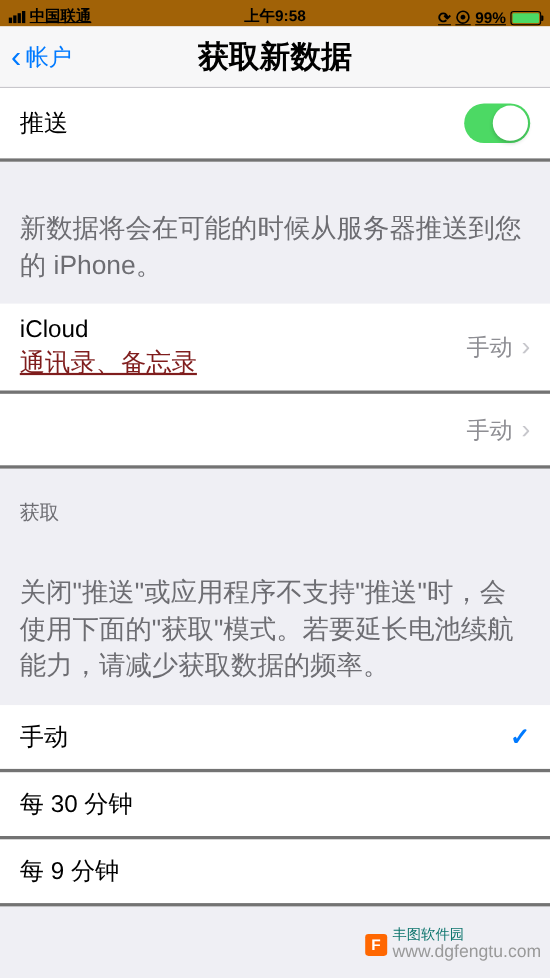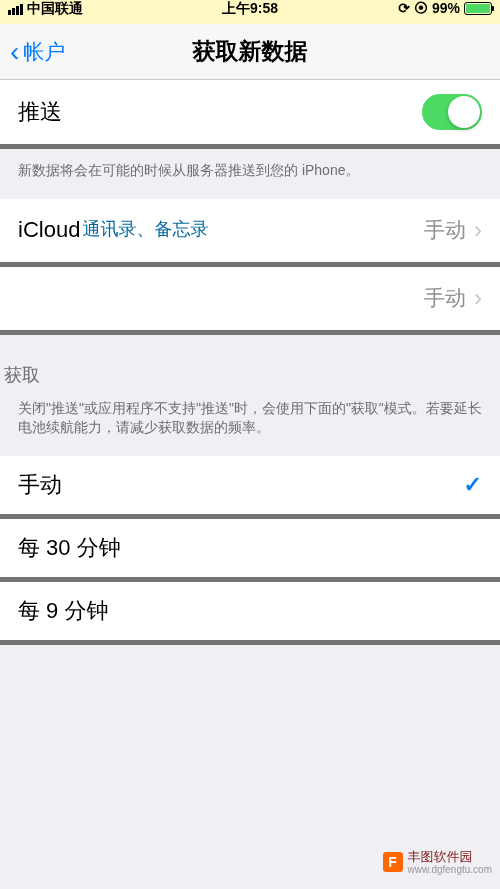--- a/index.html
+++ b/index.html
@@ -11,26 +11,27 @@
     body {
       width: 500px;
       height: 889px;
       background: #efeff4;
       position: relative;
       overflow: hidden;
     }
     .status-bar {
       height: 24px;
       display: flex;
-      align-items: flex-start;
+      align-items: flex-end;
       justify-content: space-between;
       padding: 0 8px;
-      background: #fef9c3;
+      background: #a16207;
       font-size: 14px;
       font-weight: 600;
+      text-decoration: underline;
     }
     .status-left {
       display: flex;
       align-items: center;
       gap: 4px;
     }
     .signal-bars {
       display: flex;
       align-items: flex-end;
       gap: 1px;
@@ -97,55 +98,57 @@
     }
     .back-chevron {
       font-size: 28px;
       font-weight: 300;
       line-height: 1;
     }
     .nav-title {
       position: absolute;
       left: 50%;
       transform: translateX(-50%);
-      font-size: 23px;
+      font-size: 28px;
       font-weight: 600;
       color: #000;
     }
     .section {
       background: #fff;
     }
     .row {
       display: flex;
       align-items: center;
       padding: 14px 18px;
-      border-bottom: 5px solid #737373;
+      border-bottom: 3px solid #737373;
       min-height: 58px;
     }
     .row-tall {
       min-height: 68px;
       padding: 10px 18px;
     }
     .row-label {
       font-size: 22px;
       color: #000;
       flex: 1;
     }
     .row-label-group {
       flex: 1;
       display: flex;
+      flex-direction: column;
       gap: 2px;
     }
     .row-title {
       font-size: 22px;
       color: #000;
     }
     .row-subtitle {
-      font-size: 18px;
-      color: #0369a1;
+      font-size: 23px;
+      color: #7f1d1d;
+      text-decoration: underline;
     }
     .row-value {
       font-size: 21px;
       color: #8e8e93;
       margin-right: 8px;
     }
     .chevron {
       color: #c7c7cc;
       font-size: 24px;
       font-weight: 300;
@@ -162,26 +165,27 @@
       height: 32px;
       background: #fff;
       border-radius: 50%;
       position: absolute;
       right: 2px;
       top: 2px;
       box-shadow: 0 2px 4px rgba(0,0,0,0.2);
     }
     .section-footer {
       padding: 12px 18px 18px;
-      font-size: 14px;
+      font-size: 24px;
       color: #6d6d72;
       line-height: 1.4;
+      margin-top: 32px;
     }
     .section-header {
-      padding: 28px 4px 12px;
+      padding: 28px 18px 12px;
       font-size: 18px;
       color: #6d6d72;
     }
     .checkmark {
       color: #007aff;
       font-size: 22px;
       font-weight: 600;
     }
     .watermark {
       position: absolute;
@@ -205,25 +209,25 @@
       font-weight: bold;
       font-size: 14px;
     }
     .watermark-text {
       display: flex;
       flex-direction: column;
       line-height: 1.1;
     }
     .watermark-title {
       font-size: 13px;
-      color: #7f1d1d;
+      color: #0f766e;
       font-weight: 500;
     }
     .watermark-url {
-      font-size: 10px;
+      font-size: 16px;
       color: #999;
     }
   </style>
 </head>
 <body>
 
 <div class="status-bar">
   <div class="status-left">
     <div class="signal-bars">
       <span></span>

